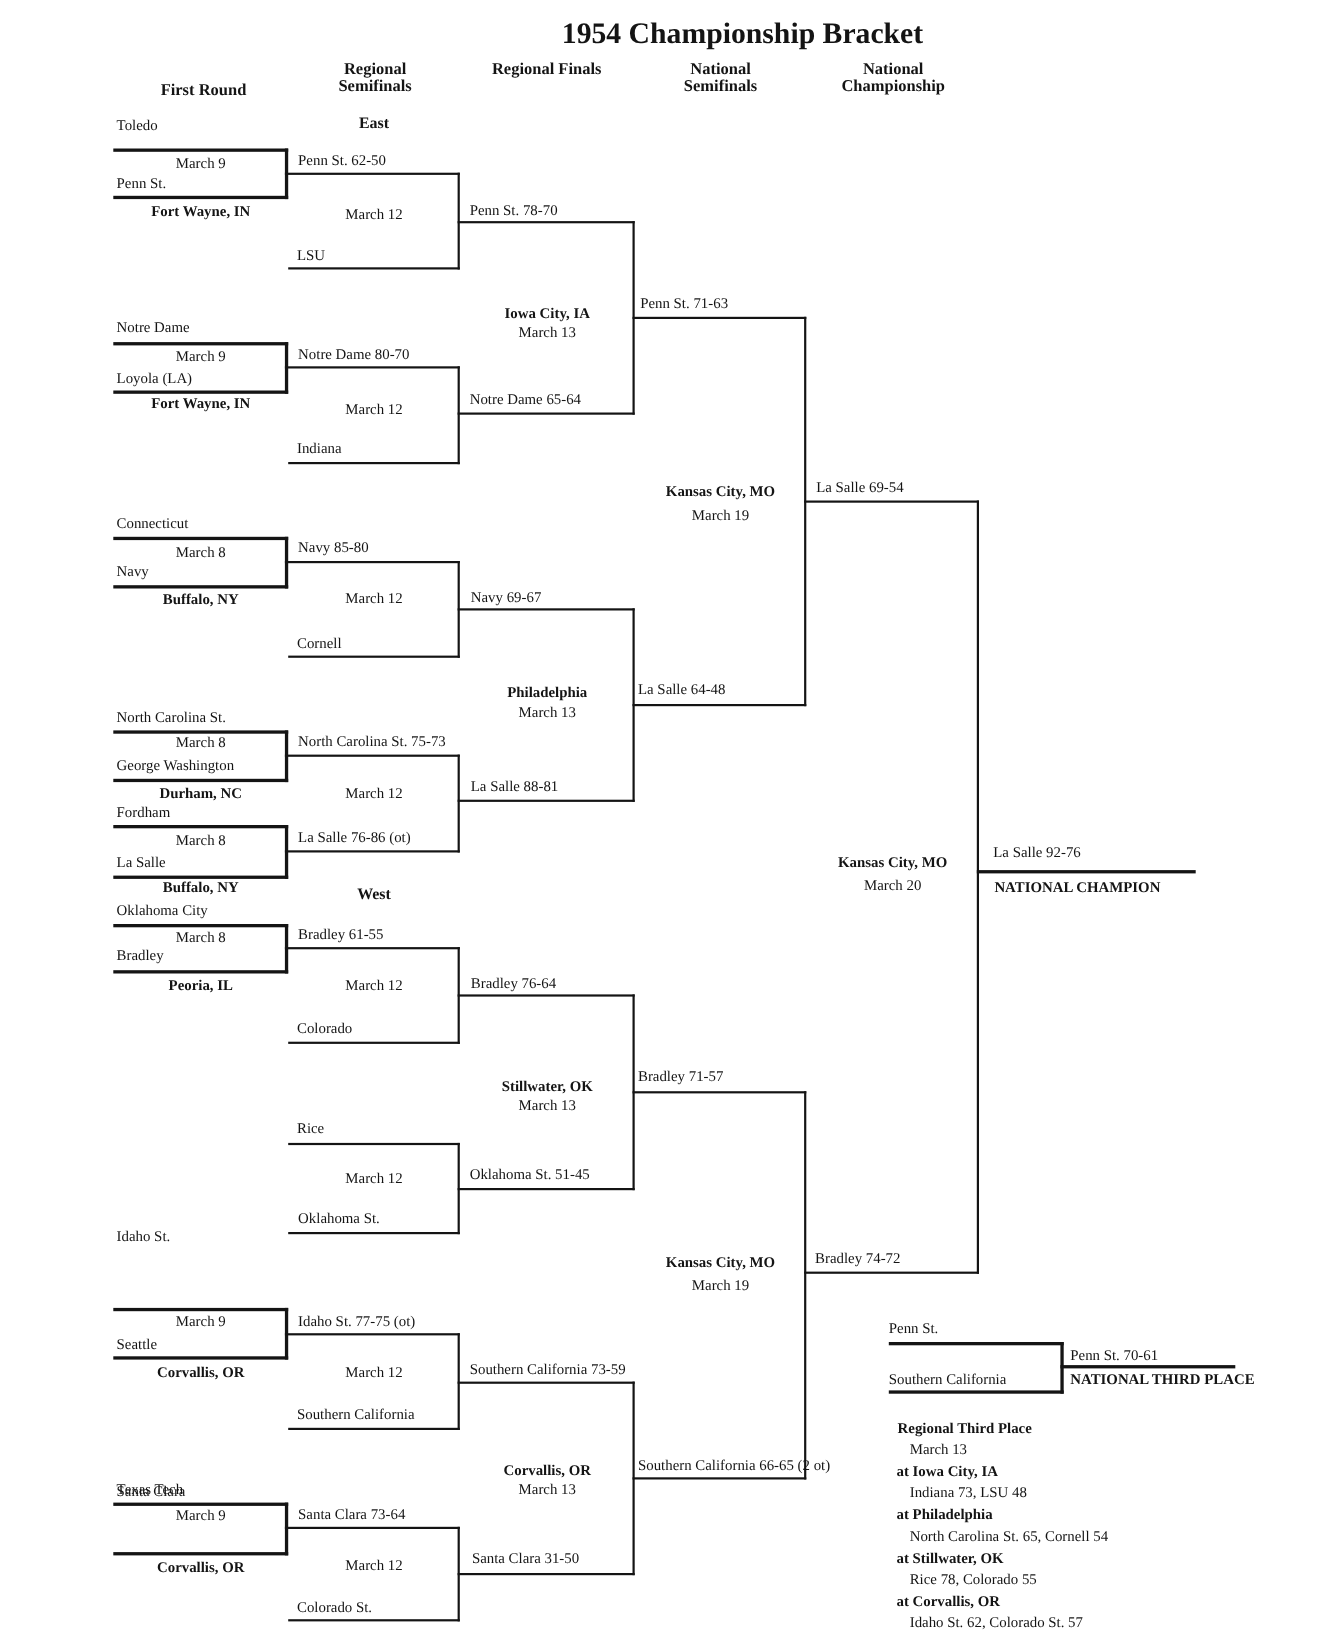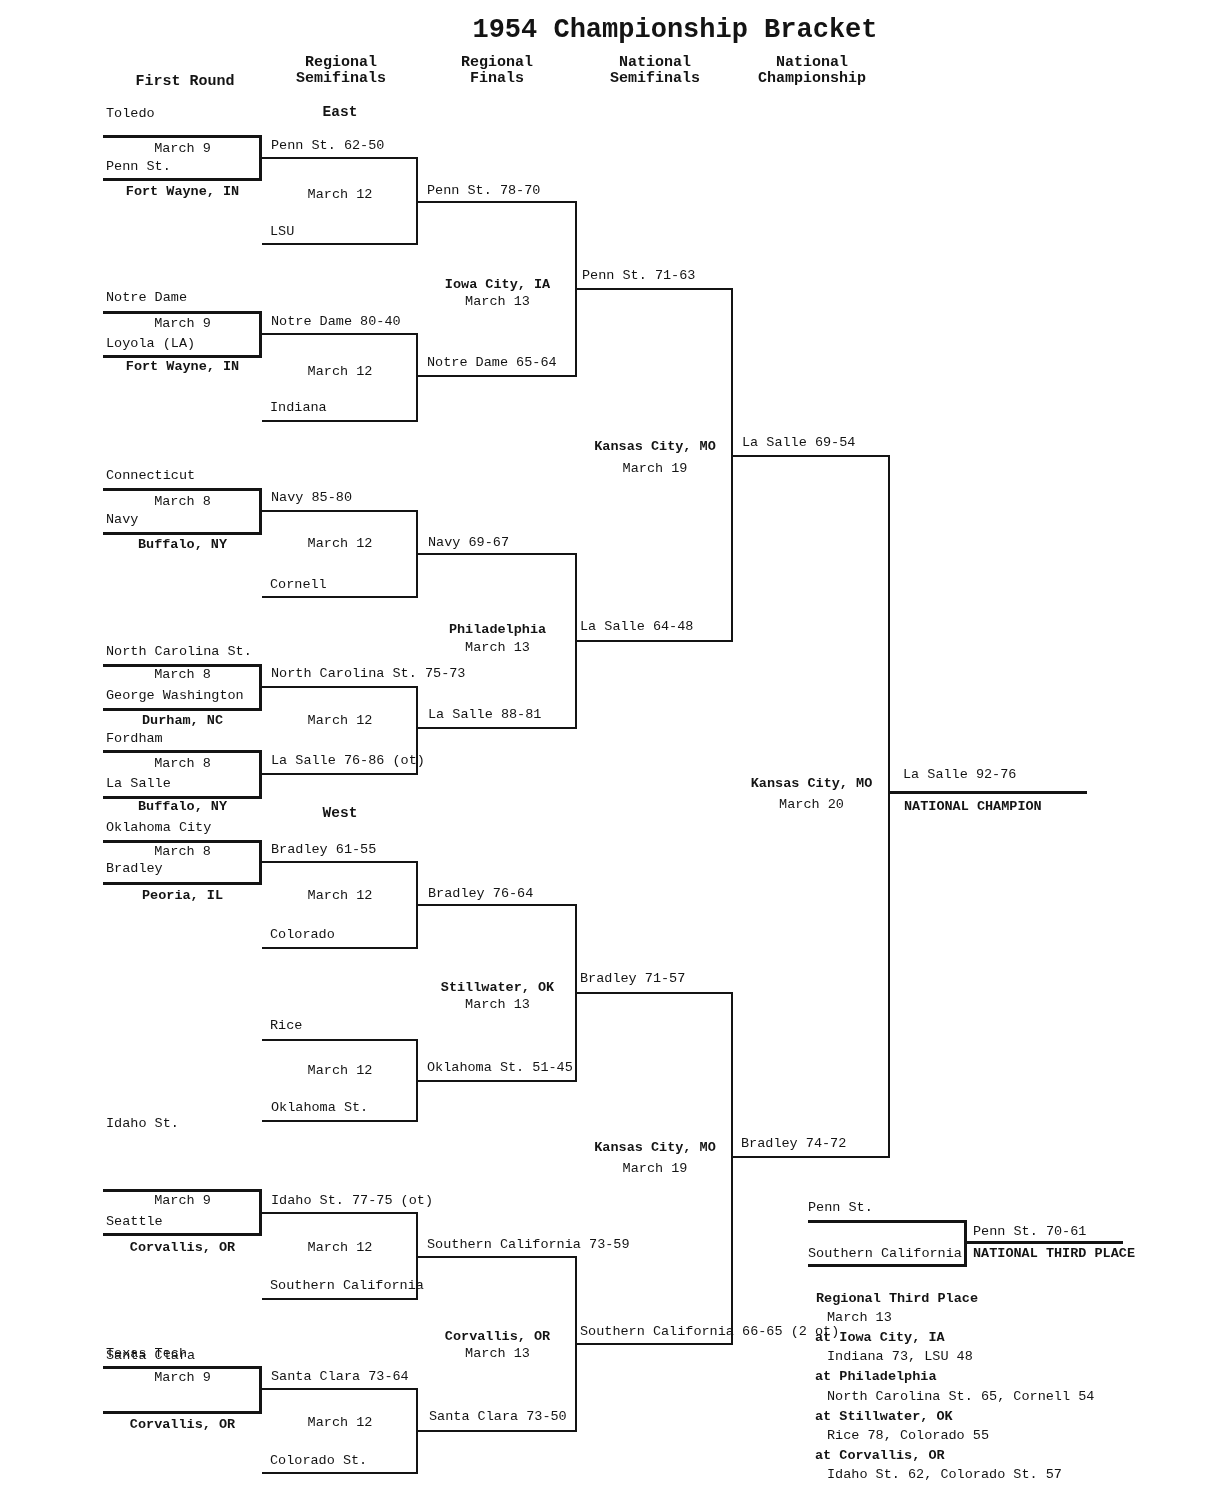--- a/index.html
+++ b/index.html
@@ -1,17 +1,17 @@
 <!DOCTYPE html>
 <html><head>
 <meta charset="utf-8">
 <style>
   html,body{margin:0;padding:0;background:#fff}
   #bracket{position:relative;width:1220px;height:1502px;background:#fff;
-           font-family:Liberation Mono, monospace;color:#141414;overflow:hidden}
+           font-family:Liberation Serif, serif;color:#141414;overflow:hidden}
   .l{position:absolute;font-size:13.5px;line-height:15px;white-space:nowrap}
   .c{text-align:center}
   .b{font-weight:bold}
   .title{position:absolute;font-size:27px;font-weight:bold;text-align:center;line-height:30px}
   .colh{position:absolute;font-size:15px;font-weight:bold;text-align:center;line-height:16px;white-space:normal}
   .regh{position:absolute;font-size:14.5px;font-weight:bold;text-align:center;line-height:16px}
   .hl{position:absolute;height:2px;background:#141414}
   .vl{position:absolute;width:2px;background:#141414}
   .hl.t3{height:3px}
   .vl.t3{width:3px}
@@ -33,21 +33,21 @@
   <div class="l" style="left:106px;top:106px">Toledo</div>
   <div class="l c" style="left:103px;top:141px;width:159px">March 9</div>
   <div class="l" style="left:106px;top:159px">Penn St.</div>
   <div class="l c b" style="left:103px;top:184px;width:159px">Fort Wayne, IN</div>
   <div class="l" style="left:271px;top:138px">Penn St. 62-50</div>
 
   <div class="l" style="left:106px;top:290px">Notre Dame</div>
   <div class="l c" style="left:103px;top:316px;width:159px">March 9</div>
   <div class="l" style="left:106px;top:336px">Loyola (LA)</div>
   <div class="l c b" style="left:103px;top:359px;width:159px">Fort Wayne, IN</div>
-  <div class="l" style="left:271px;top:314px">Notre Dame 80-40</div>
+  <div class="l" style="left:271px;top:314px">Notre Dame 80-70</div>
 
   <div class="l" style="left:106px;top:468px">Connecticut</div>
   <div class="l c" style="left:103px;top:494px;width:159px">March 8</div>
   <div class="l" style="left:106px;top:512px">Navy</div>
   <div class="l c b" style="left:103px;top:537px;width:159px">Buffalo, NY</div>
   <div class="l" style="left:271px;top:490px">Navy 85-80</div>
 
   <div class="l" style="left:106px;top:644px">North Carolina St.</div>
   <div class="l c" style="left:103px;top:667px;width:159px">March 8</div>
   <div class="l" style="left:106px;top:688px">George Washington</div>
@@ -101,21 +101,21 @@
   <div class="l c" style="left:262px;top:1063px;width:156px">March 12</div>
   <div class="l" style="left:271px;top:1100px">Oklahoma St.</div>
   <div class="l" style="left:427px;top:1060px">Oklahoma St. 51-45</div>
 
   <div class="l c" style="left:262px;top:1240px;width:156px">March 12</div>
   <div class="l" style="left:270px;top:1278px">Southern California</div>
   <div class="l" style="left:427px;top:1237px">Southern California 73-59</div>
 
   <div class="l c" style="left:262px;top:1415px;width:156px">March 12</div>
   <div class="l" style="left:270px;top:1453px">Colorado St.</div>
-  <div class="l" style="left:429px;top:1409px">Santa Clara 73-50</div>
+  <div class="l" style="left:429px;top:1409px">Santa Clara 31-50</div>
 
   <div class="l c b" style="left:418px;top:277px;width:159px">Iowa City, IA</div>
   <div class="l c" style="left:418px;top:294px;width:159px">March 13</div>
   <div class="l" style="left:582px;top:268px">Penn St. 71-63</div>
 
   <div class="l c b" style="left:418px;top:622px;width:159px">Philadelphia</div>
   <div class="l c" style="left:418px;top:640px;width:159px">March 13</div>
   <div class="l" style="left:580px;top:619px">La Salle 64-48</div>
 
   <div class="l c b" style="left:418px;top:980px;width:159px">Stillwater, OK</div>

